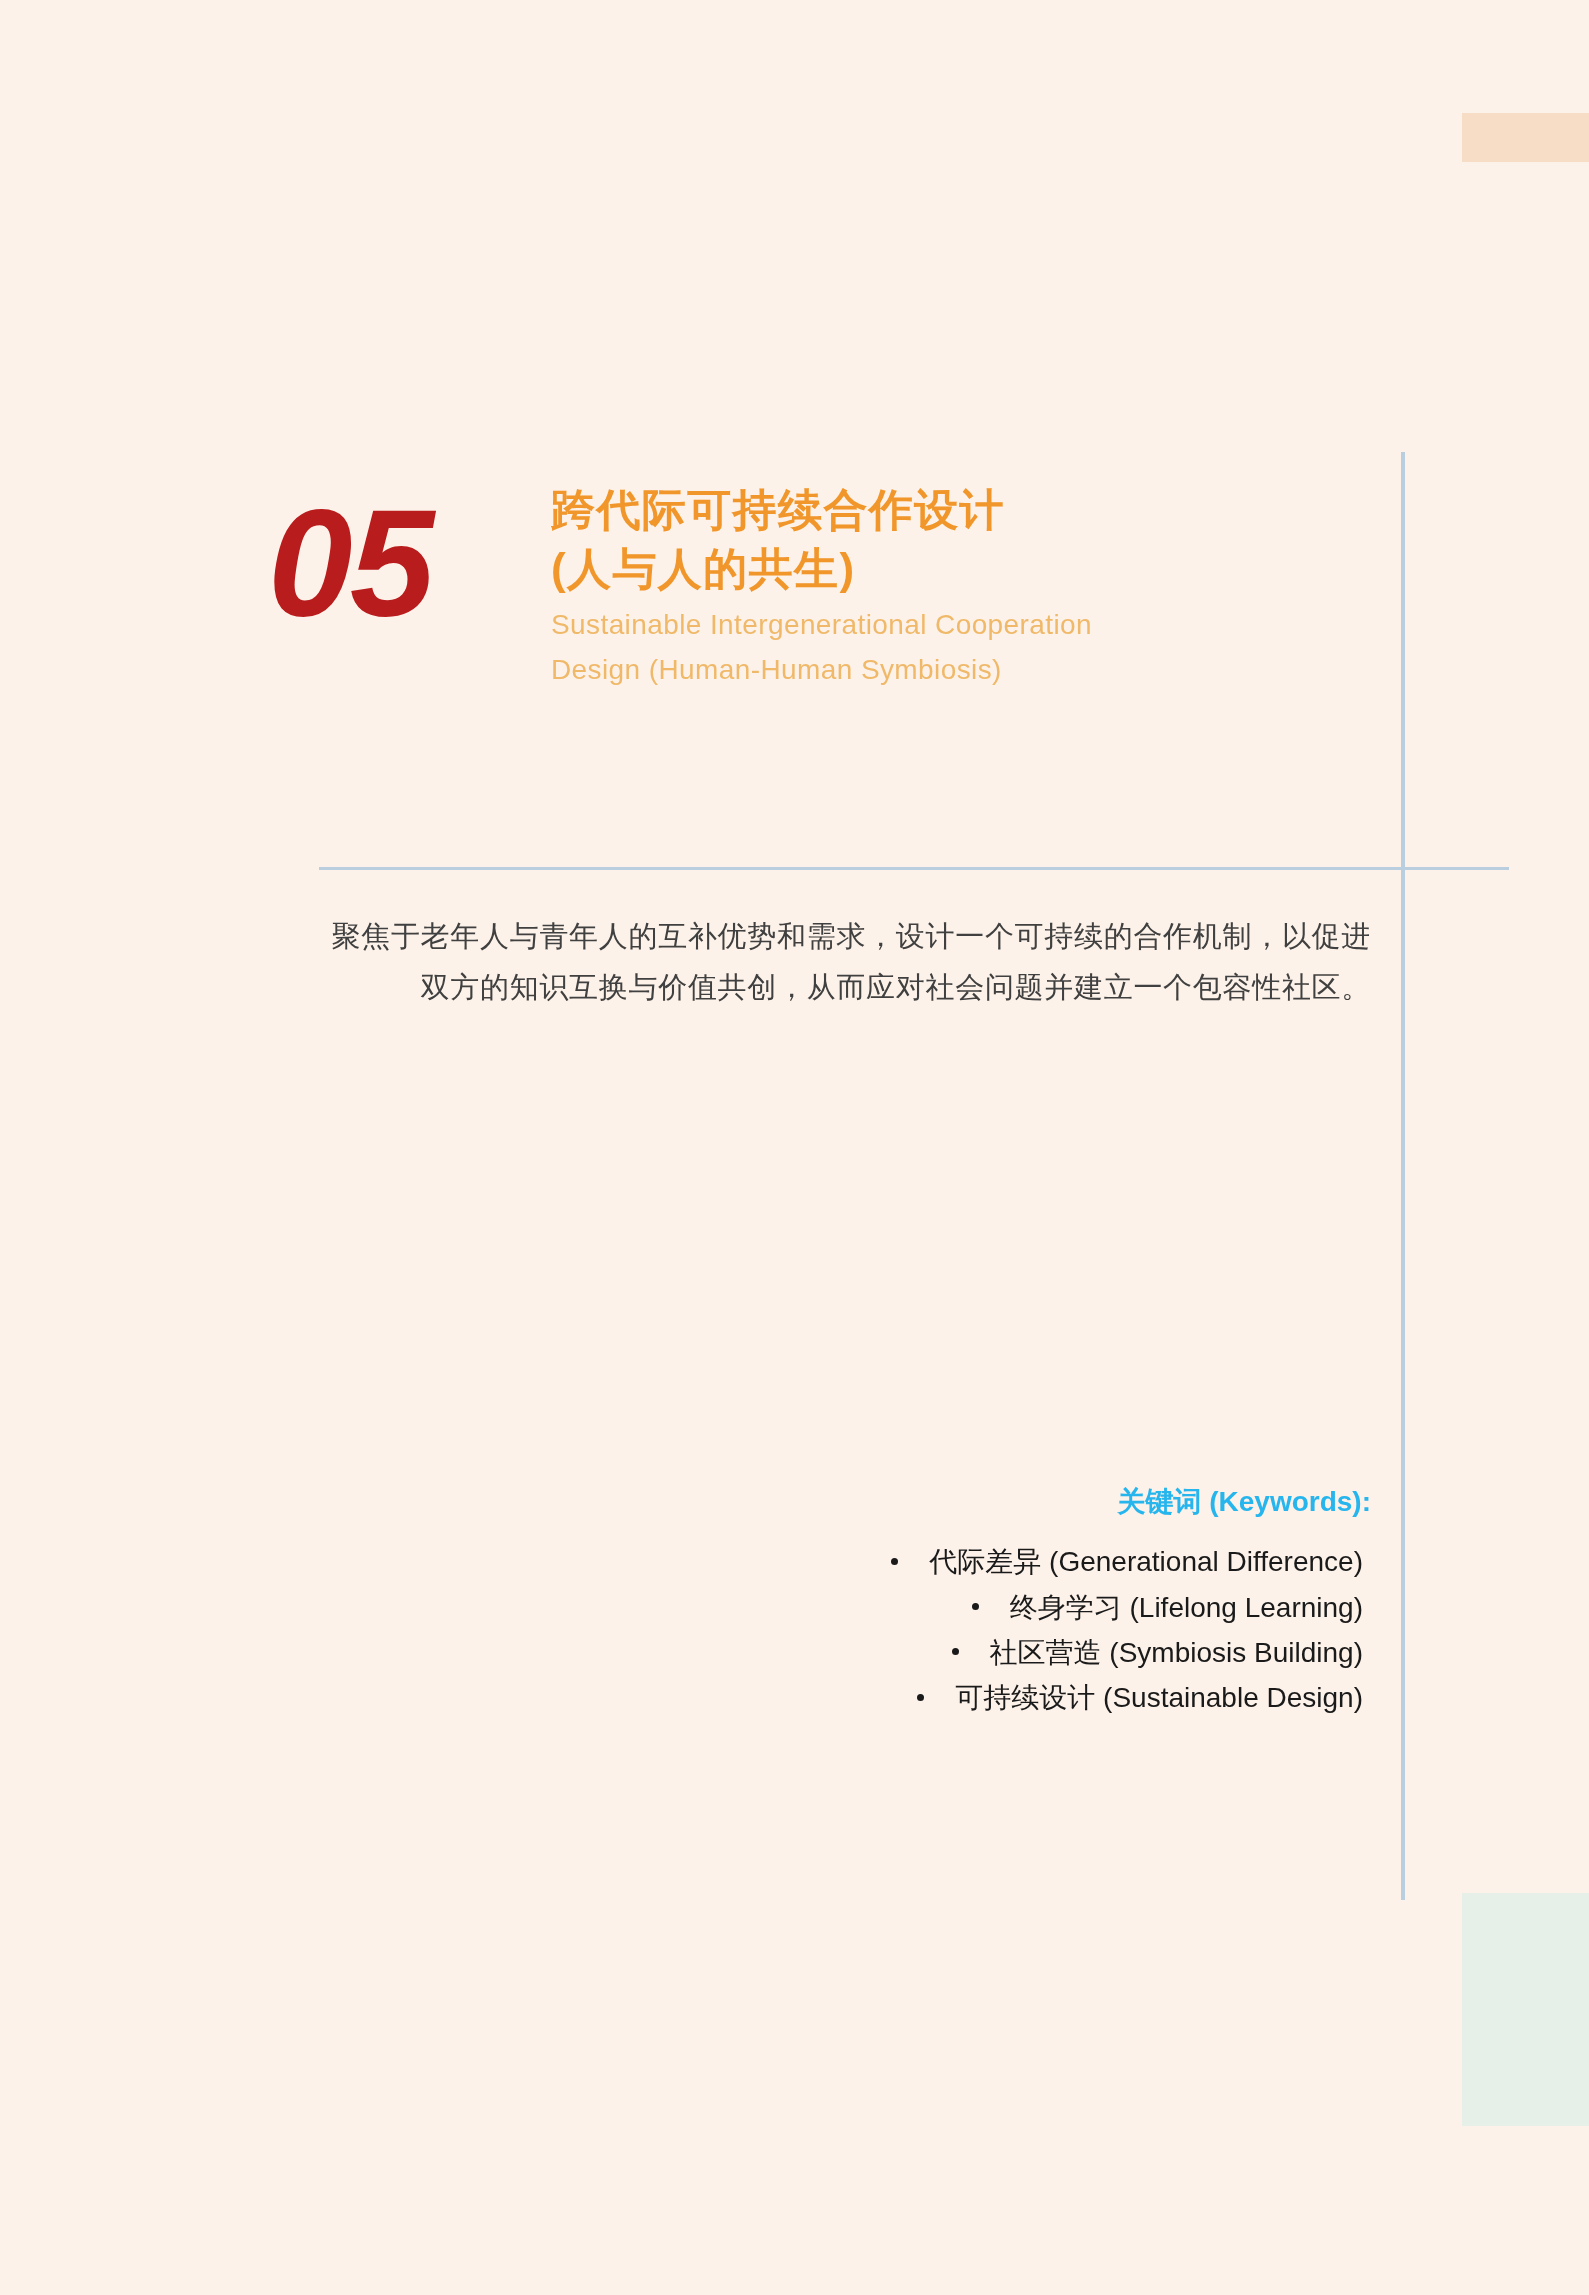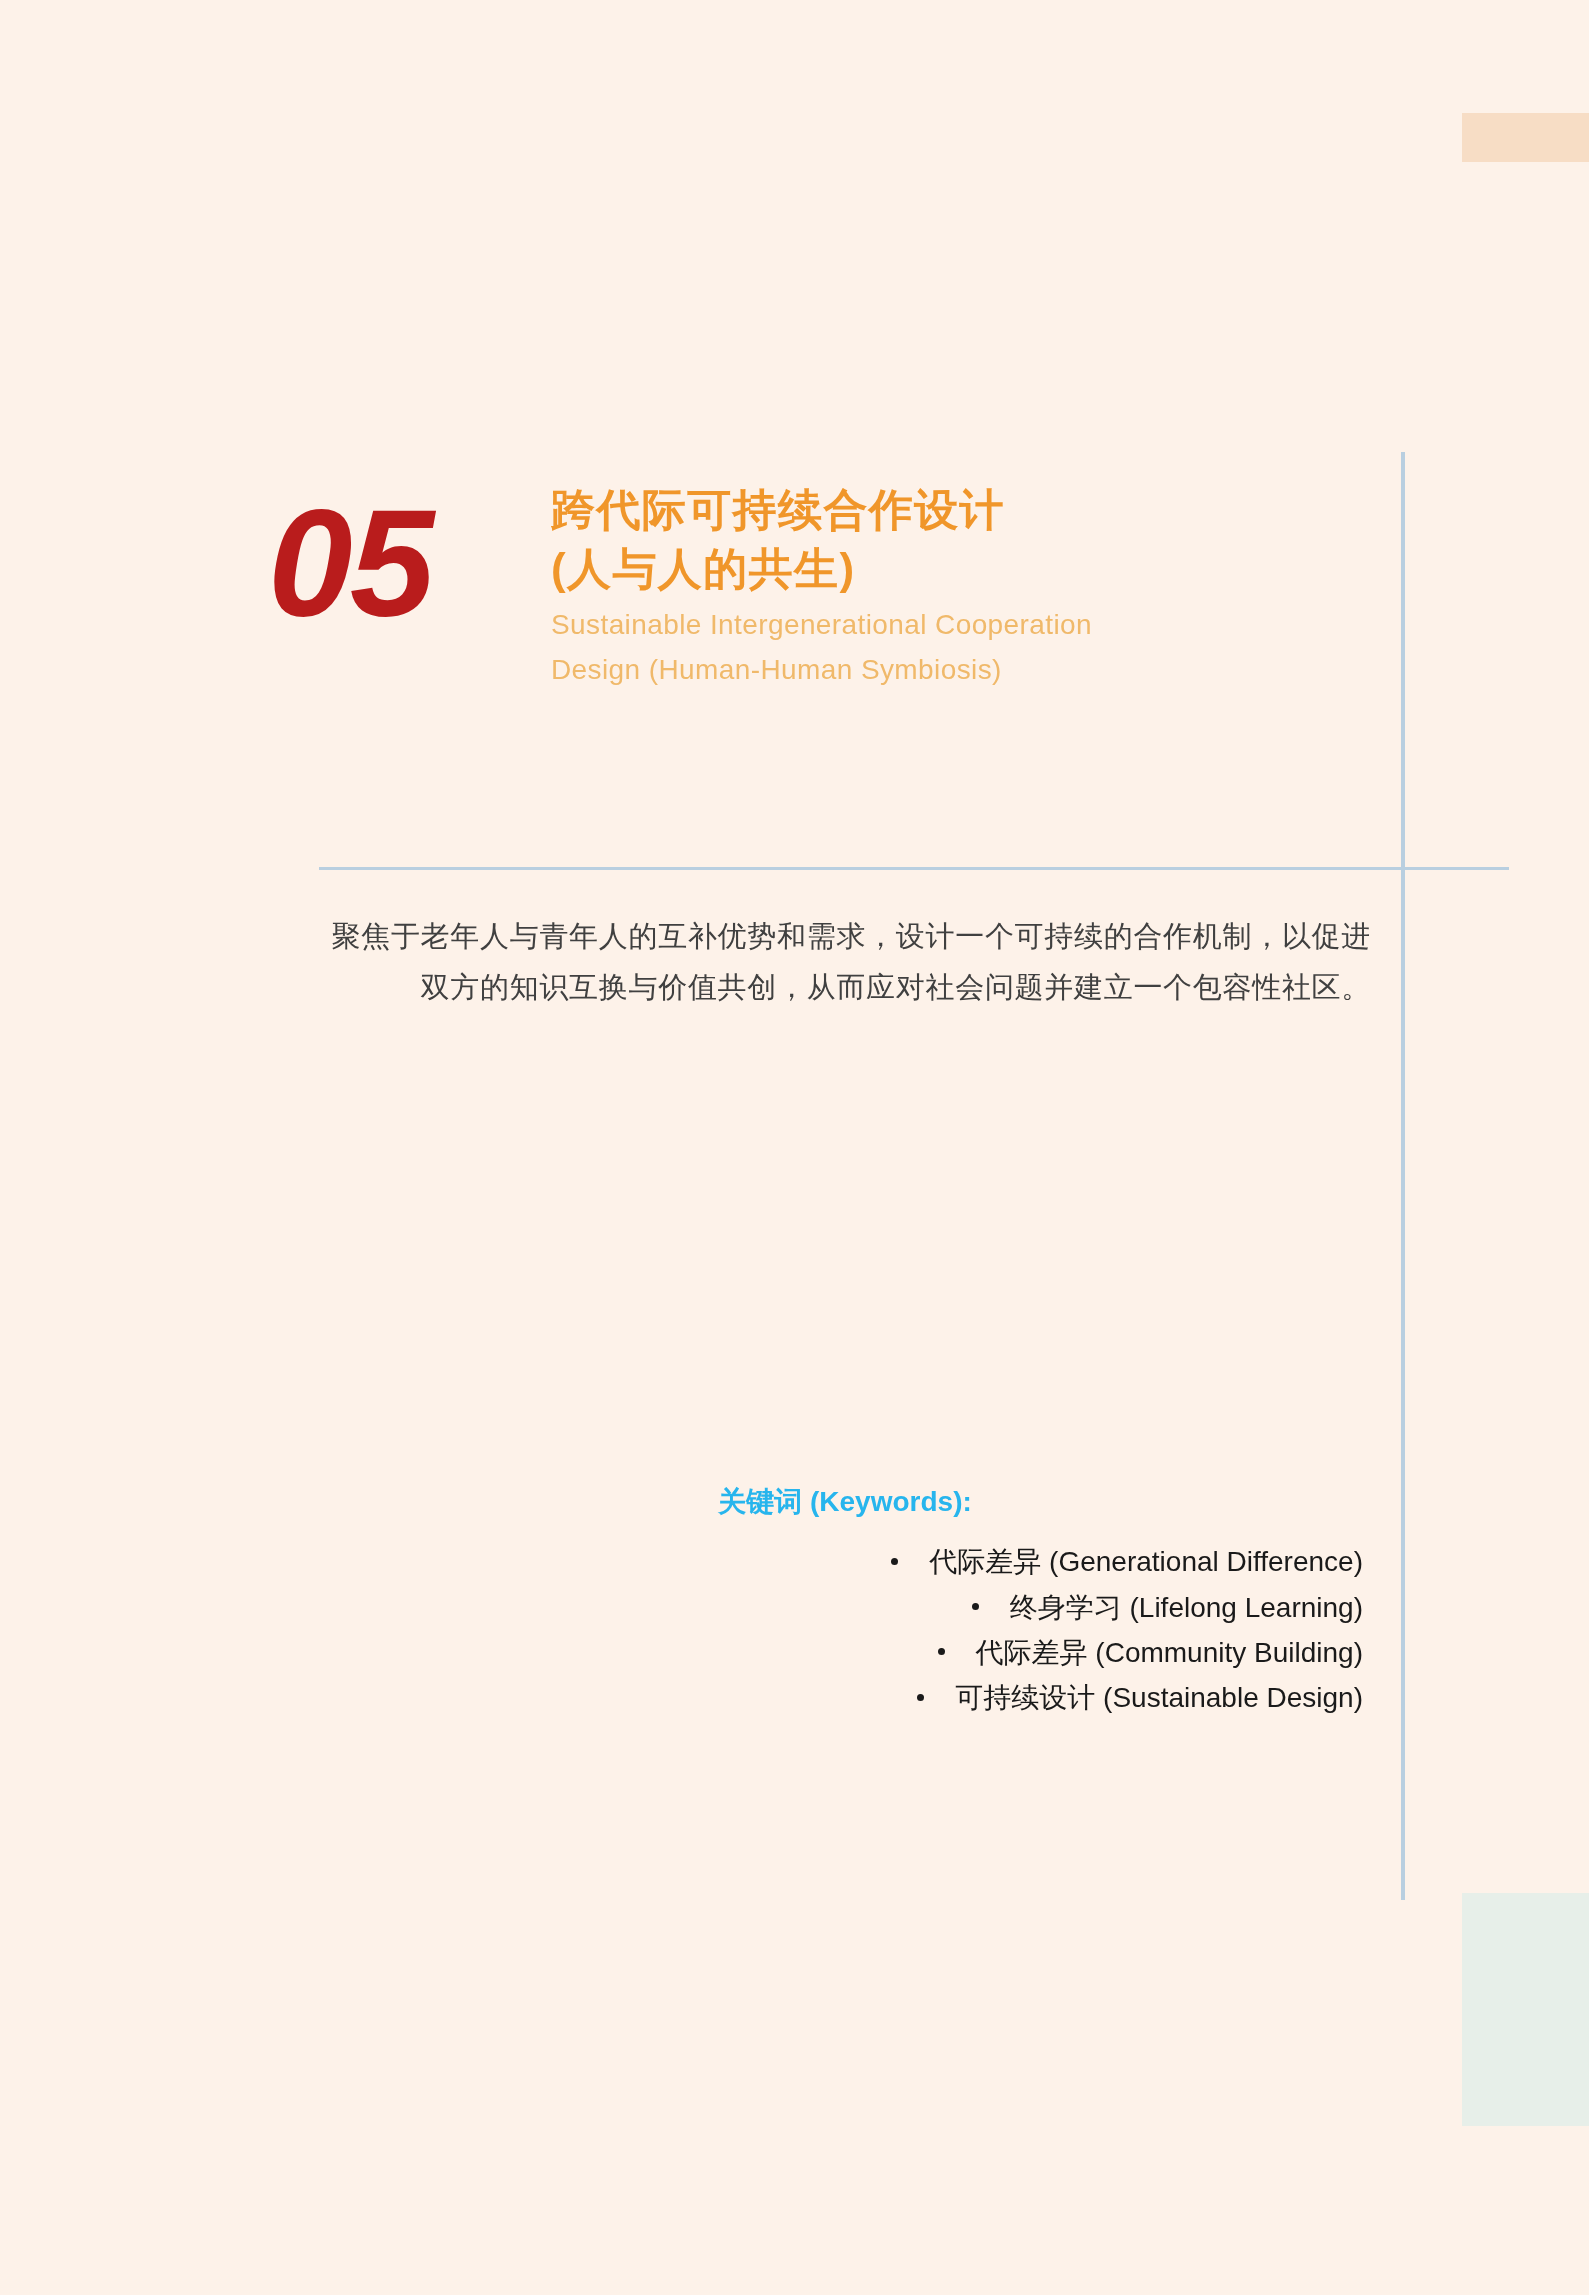--- a/index.html
+++ b/index.html
@@ -119,21 +119,20 @@
     left: 319px;
     top: 1483px;
     width: 1052px;
     text-align: right;
   }
   .keywords-heading {
     font-size: 28px;
     font-weight: bold;
     color: #27b5ed;
     margin-bottom: 18.4px;
-    text-align: center;
   }
   .keyword-list {
     list-style: none;
     margin: 8px;
     padding: 0;
   }
   .keyword-item {
     font-size: 28px;
     color: #1a1a1a;
     line-height: 1.62;
@@ -171,17 +170,17 @@
 
 <div class="body-block">
   <div class="para-cn">聚焦于老年人与青年人的互补优势和需求，设计一个可持续的合作机制，以促进双方的知识互换与价值共创，从而应对社会问题并建立一个包容性社区。</div>
 </div>
 
 <div class="keywords-block">
   <div class="keywords-heading">关键词 (Keywords):</div>
   <ul class="keyword-list">
     <li class="keyword-item"><span class="bullet"></span><span>代际差异 (Generational Difference)</span></li>
     <li class="keyword-item"><span class="bullet"></span><span>终身学习 (Lifelong Learning)</span></li>
-    <li class="keyword-item"><span class="bullet"></span><span>代际差异 (Community Building)</span></li>
+    <li class="keyword-item"><span class="bullet"></span><span>社区营造 (Symbiosis Building)</span></li>
     <li class="keyword-item"><span class="bullet"></span><span>可持续设计 (Sustainable Design)</span></li>
   </ul>
 </div>
 
 
 </body></html>

